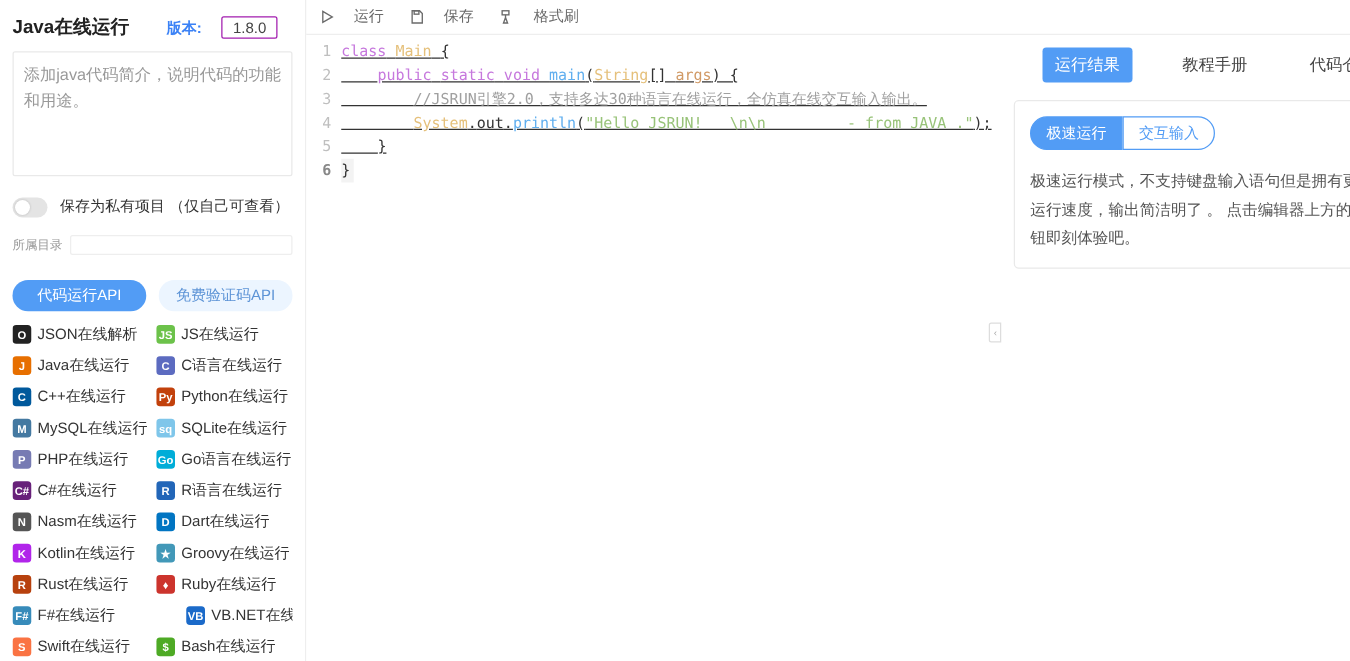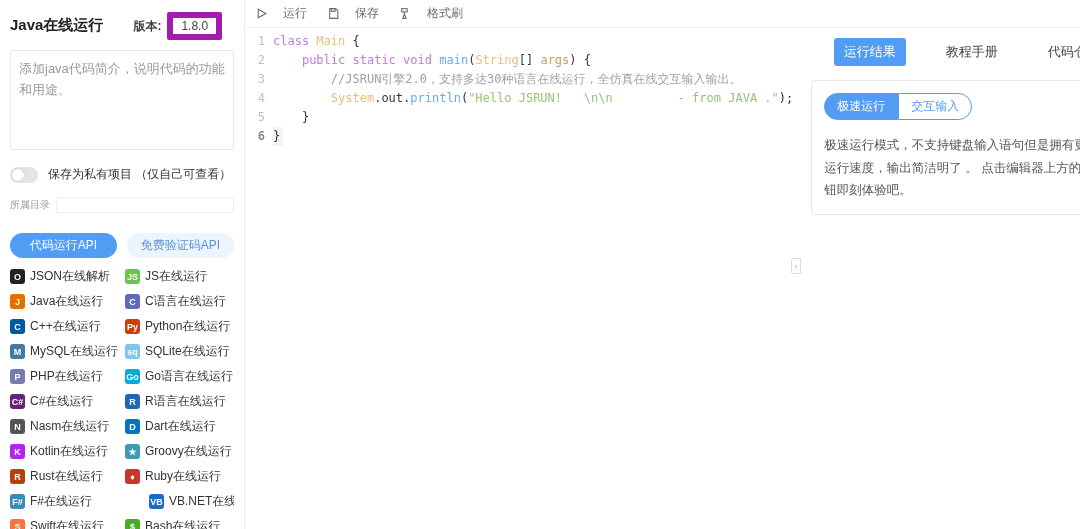--- a/index.html
+++ b/index.html
@@ -1,41 +1,41 @@
 <!DOCTYPE html>
 <html><head>
 <meta charset="utf-8">
 <style>
 * { box-sizing: border-box; margin: 0; padding: 0; }
 body { font-family: "Helvetica Neue", Arial, "Microsoft YaHei", sans-serif; font-size: 13px; color: #333; background: #fff; width: 1080px; height: 529px; overflow: hidden; display: flex; }
 .sidebar { width: 245px; flex: 0 0 245px; padding: 8px 10px; overflow: hidden; border-right: 1px solid #eee; }
 .main { flex: 1; display: flex; flex-direction: column; }
 .header { display: flex; align-items: baseline; padding: 4px 0 10px; }
 .header .title { font-size: 15px; font-weight: 600; color: #222; }
-.header .ver-label { margin-left: 30px; font-size: 12px; color: #404040; font-weight:600;}
-.header .ver-val { margin-left: 6px; font-size: 12px; color: #444; border:6px solid #a21caf; padding:1px 8px; border-radius:2px;}
+.header .ver-label { margin-left: 30px; font-size: 12px; color: #3b82f6; font-weight:600;}
+.header .ver-val { margin-left: 16px; font-size: 12px; color: #444; border:1px solid #a21caf; padding:1px 8px; border-radius:2px;}
 .desc-box { border: 1px solid #e9e9e9; border-radius: 2px; padding: 8px; height: 100px; color: #999; font-size: 13px; line-height:1.6;}
 .priv-row { display: flex; align-items: center; margin-top: 16px; margin-bottom: 14px; color: #333; font-size: 12px;}
 .toggle { width: 28px; height: 16px; border-radius: 8px; background: #e4e4e4; position: relative; margin-right: 10px; }
 .toggle::after { content: ""; position: absolute; width: 12px; height: 12px; background: #fff; border-radius: 50%; top: 2px; left: 2px; box-shadow:0 0 2px rgba(0,0,0,.2);}
 .dir-row { display: flex; align-items: center; font-size: 10px; color: #999; margin-bottom: 20px;}
 .dir-row .dir-input { flex:1; height:16px; border:1px solid #eee; margin-left:6px; border-radius:2px;}
 .pill-row { display:flex; gap:10px; margin-bottom:10px;}
 .pill { flex:1; text-align:center; padding:4px 0; border-radius:999px; font-size:12px; background:#ecf5ff; color:#5c93d6; }
 .pill.active { background:#529cf5; color:#fff; }
 .lang-grid { display:grid; grid-template-columns: 1fr 1fr; row-gap:8px; column-gap:6px;}
 .lang-item { display:flex; align-items:center; font-size:12px; color:#333; white-space:nowrap; overflow:hidden;}
 .lang-item .ic { width:15px; height:15px; border-radius:3px; margin-right:5px; flex:0 0 15px; display:flex; align-items:center; justify-content:center; font-size:9px; color:#fff; font-weight:bold;}
 .toolbar { display:flex; align-items:center; height:28px; padding: 4px 10px; gap:20px; border-bottom:1px solid #eee;}
 .tbtn { display:flex; align-items:center; gap:15px; color:#6b6b6b; font-size:12px; cursor:pointer;}
 .tbtn svg{width:13px;height:13px;}
 .editor-area{ display:flex; flex:1; overflow:hidden;}
 .editor { flex:1; display:flex; font-family: Menlo, Consolas, monospace; font-size:12px; line-height:19px; background:#fff; padding-top:4px; position:relative;}
 .gutter{ width:28px; text-align:right; color:#bfbfbf; padding-right:8px;}
-.code{ flex:1; white-space:pre; color:#333;}
+.code{ flex:1; white-space:pre; color:#333;text-decoration:underline;}
 .kw{ color:#c678dd;}
 .cls{ color:#e5c07b;}
 .fn{ color:#61afef;}
 .str{ color:#98c379;}
 .cmt{ color:#a0a0a0;}
 .typ{ color:#c678dd;}
 .args{color:#d19a66;}
 .brk{color:#333;}
 .hl{ background:#f3f3f3; display:inline-block; width:10px;}
 .resizer{ width:6px; background:transparent; cursor:col-resize; position:relative;}

